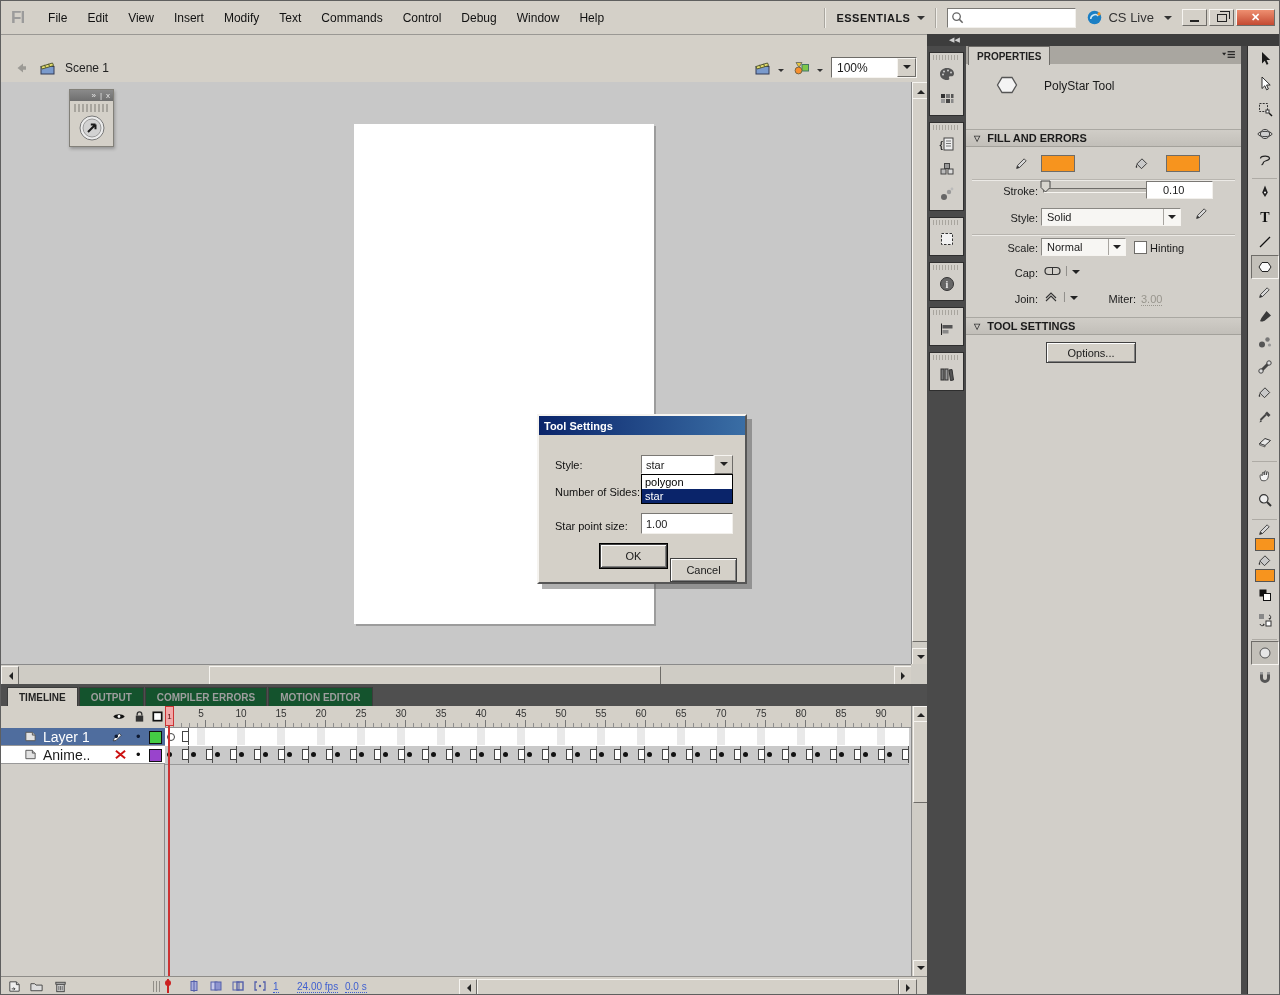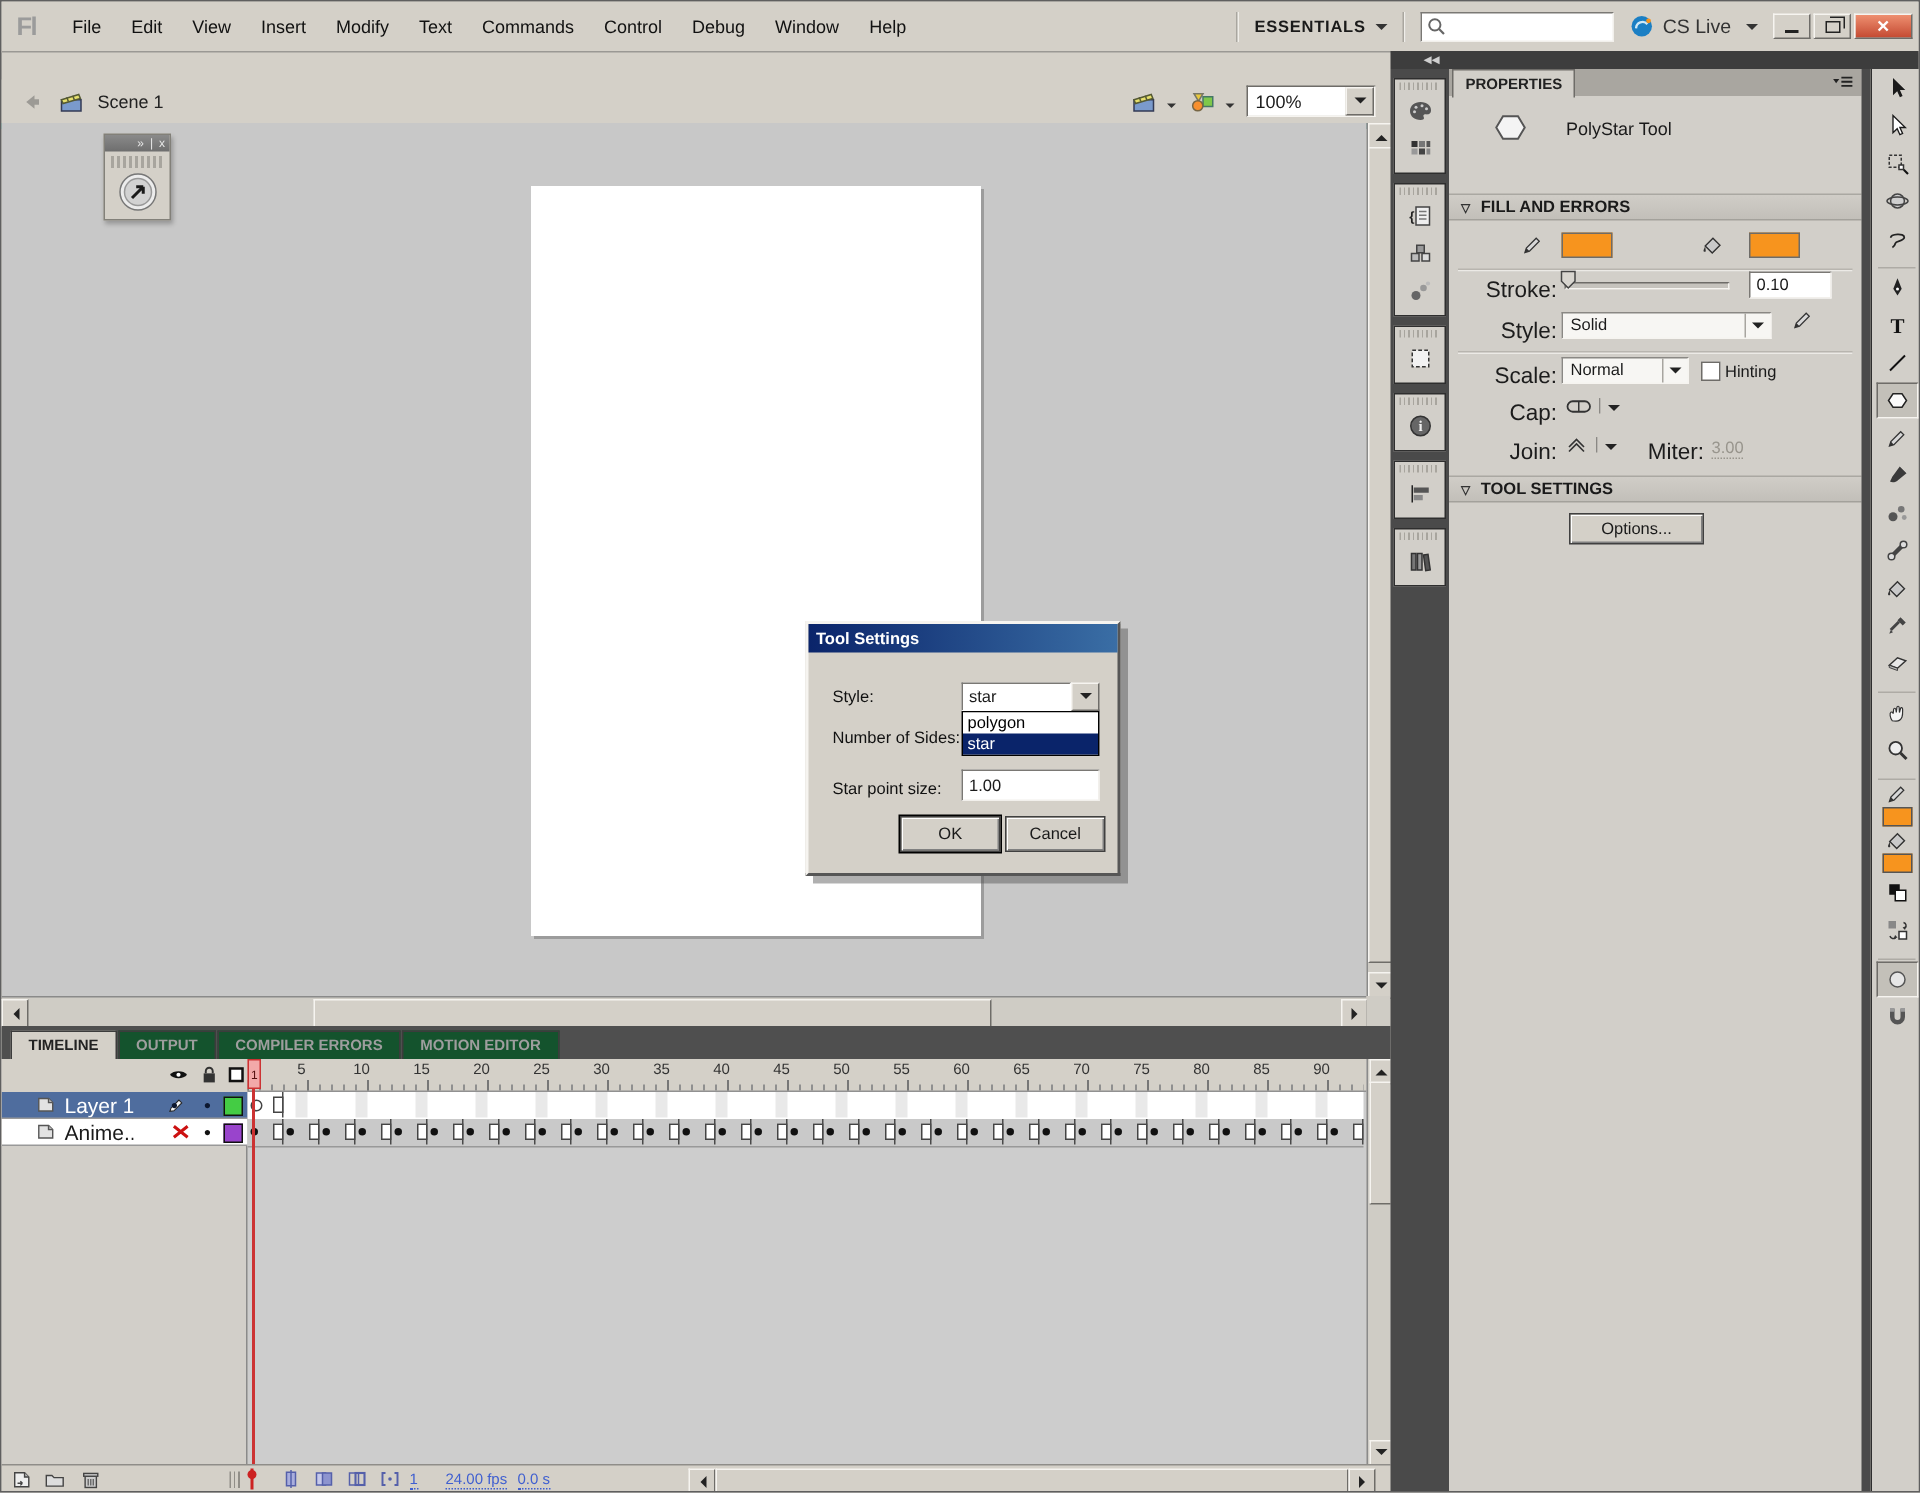--- a/index.html
+++ b/index.html
@@ -73,21 +73,21 @@
   #dlg-combo{position:absolute;left:102px;top:39px;width:92px;height:19px;display:flex;box-sizing:border-box;}
   #dlg-combo .cval{flex:1;background:#fff;border:1px solid;border-color:#7a7874 #fff #fff #7a7874;
       display:flex;align-items:center;padding-left:4px;}
   #dlg-list{position:absolute;left:102px;top:58px;width:92px;background:#fff;border:1px solid #000;z-index:5;box-sizing:border-box;}
   .dlg-opt{height:14px;line-height:14px;padding-left:3px;font-size:11px;background:#fff;color:#000;}
   .dlg-opt.sel{background:#0a246a;color:#fff;}
   #dlg-input{position:absolute;left:102px;top:97px;width:92px;height:21px;box-sizing:border-box;
              display:flex;align-items:center;padding-left:4px;font-size:11px;}
   .dlg-btn{position:absolute;top:128px;width:65px;height:22px;font-size:11px;}
   #dlg-ok{left:61px;outline:1px solid #000;}
-  #dlg-cancel{left:131px;}
+  #dlg-cancel{left:131px;margin-top:14px;}
   
   #tl-tabs{left:0;top:683px;width:926px;height:22px;background:#4f4f4f;display:flex;align-items:flex-end;padding-left:6px;box-sizing:border-box;}
   .tl-tab{height:18px;display:flex;align-items:center;padding:0 11px;font-size:10px;font-weight:bold;
           color:#9e9e9e;background:#14532d;border:1px solid #3c3c3c;border-bottom:none;margin-right:1px;}
   .tl-tab.active{background:#d4d0c8;color:#222;}
   
   #timeline{left:0;top:705px;width:926px;height:270px;background:#cdcdcd;overflow:hidden;}
   #tl-left{left:0;top:0;width:164px;height:270px;background:#d2cfc9;border-right:1px solid #8a8a8a;box-sizing:border-box;}
   #tl-head{left:0;top:0;width:164px;height:22px;background:#d4d0c8;border-bottom:1px solid #919191;}
   .lay-row{position:absolute;left:0;width:164px;height:18px;display:flex;align-items:center;background:#fff;border-bottom:1px solid #999;box-sizing:border-box;}
@@ -129,21 +129,21 @@
   
   #properties{left:965px;top:45px;width:275px;height:950px;background:#d2cfc9;}
   #prop-tabrow{left:0;top:0;width:275px;height:18px;background:#a9a6a0;}
   #prop-tab{position:absolute;left:2px;top:0;height:18px;background:#d2cfc9;border:1px solid #6e6c68;border-bottom:none;
             display:flex;align-items:center;padding:0 8px;font-size:10px;font-weight:bold;color:#222;}
   #prop-menu{position:absolute;right:4px;top:3px;}
   .sec-head{position:absolute;left:0;width:275px;height:18px;background:linear-gradient(#d0cdc7,#c2bfb9);
             border-top:1px solid #aaa8a2;border-bottom:1px solid #a3a19b;display:flex;align-items:center;gap:7px;
             font-weight:bold;font-size:11px;color:#1a1a1a;padding-left:8px;box-sizing:border-box;}
   .tri-open{font-size:8px;color:#333;}
-  .plabel{position:absolute;text-align:right;font-size:15px;color:#1c1c1c;}
+  .plabel{position:absolute;text-align:right;font-size:11px;color:#1c1c1c;}
   .swatch{position:absolute;border:1px solid #6e6c68;box-sizing:border-box;}
   .dropdown{position:absolute;height:18px;display:flex;box-sizing:border-box;background:#f7f6f3;
             border:1px solid;border-color:#8a8884 #f6f4f0 #f6f4f0 #8a8884;}
   .dropdown .dval{flex:1;display:flex;align-items:center;padding-left:5px;border-right:1px solid #a8a5a0;}
   .dropdown .darr{width:16px;display:flex;align-items:center;justify-content:center;}
   .gray-val{color:#98958d;border-bottom:1px dotted #98958d;}
   .checkbox{position:absolute;width:11px;height:11px;background:#fff;border:1px solid #6e6c68;}
   .etch{position:absolute;left:6px;width:263px;height:1px;background:#b8b5af;border-bottom:1px solid #eceae6;}
   
   #pdivider{left:1240px;top:45px;width:6px;height:950px;background:#4a4a4a;}
@@ -727,21 +727,21 @@
     <div class="swatch" style="left: 200px; top: 109px; width: 34px; height: 17px; background: rgb(247, 148, 30);" id="sw-fill"></div>
     <div class="etch" style="top:133px;"></div>
 
     <span class="plabel" style="left:0;top:139px;width:72px;">Stroke:</span>
     <div class="abs bev-in" style="left:77px;top:142px;width:108px;height:3px;background:#c6c3bd;"></div>
     <span class="abs" style="left:74px;top:134px;">
         <svg width="11" height="13" viewBox="0 0 11 13">
           <path d="M1,1 L10,1 L10,7.5 L5.5,12 L1,7.5 Z" fill="#d8d5cf" stroke="#444"></path>
         </svg>
       </span>
-    <div class="abs field" style="left:200px;top:135px;width:49px;height:16px;display:flex;align-items:center;padding-left:4px;">0.10</div>
+    <div class="abs field" style="left:180px;top:135px;width:49px;height:16px;display:flex;align-items:center;padding-left:16px;">0.10</div>
 
     <span class="plabel" style="left:0;top:166px;width:72px;">Style:</span>
     <div class="dropdown" style="left:75px;top:162px;width:140px;">
       <div class="dval">Solid</div>
       <div class="darr">
           <div class="tri down"></div>
         </div>
     </div>
     <span class="abs" style="left:228px;top:160px;">
         <svg width="15" height="15" viewBox="0 0 16 16">

